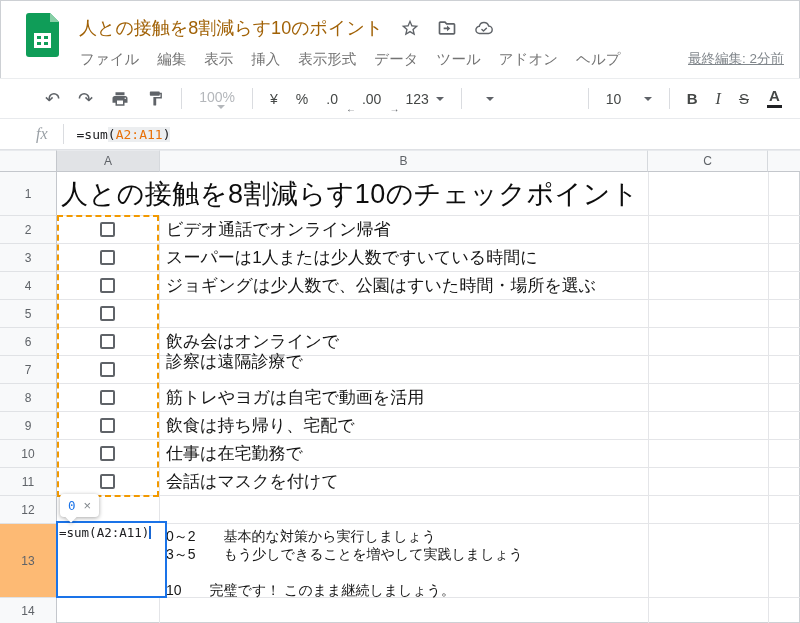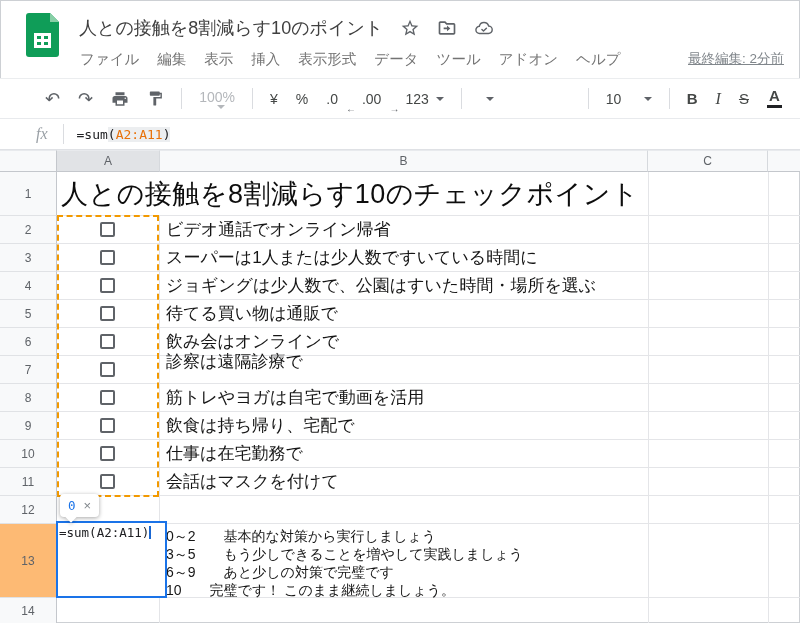--- a/index.html
+++ b/index.html
@@ -3,21 +3,21 @@
 <meta charset="utf-8">
 <style>
   * { margin:0; padding:0; box-sizing:border-box; }
   body { background:#ffffff; font-family:"Liberation Sans","DejaVu Sans",sans-serif; }
   .app { position:relative; width:800px; height:623px; background:#fff; overflow:hidden;
          box-shadow: inset 0 0 0 1px #cdd0d4; }
 
   
   .logo { position:absolute; left:26px; top:13px; width:33px; height:44px; }
   .title-line { position:absolute; left:79px; top:15px; height:26px; display:flex; align-items:center; gap:17px; }
-  .doc-title { font-size:18px; color:#404040; white-space:nowrap; }
+  .doc-title { font-size:18px; color:#a16207; white-space:nowrap; }
   .tb-icon { width:20px; height:20px; display:inline-flex; align-items:center; justify-content:center; color:#5f6368; }
 
   
   .menubar { position:absolute; left:71px; top:46px; height:26px; display:flex; align-items:center; }
   .menu-item { font-size:14.5px; color:#737373; padding:4px 9px; border-radius:3px; cursor:default; }
   .last-edit { position:absolute; left:688px; top:50px; font-size:13.5px; color:#80868b;
                text-decoration:underline; white-space:nowrap; }
 
   
   .toolbar { position:absolute; left:0; top:78px; width:800px; height:40px; background:#fff;
@@ -232,21 +232,20 @@
 
   <div class="cell-title">人との接触を8割減らす10のチェックポイント</div>
 
   <div class="check" style="top:222px;"></div>
   <div class="btext" style="top:216px;">ビデオ通話でオンライン帰省</div>
   <div class="check" style="top:250px;"></div>
   <div class="btext" style="top:244px;">スーパーは1人または少人数ですいている時間に</div>
   <div class="check" style="top:278px;"></div>
   <div class="btext" style="top:272px;">ジョギングは少人数で、公園はすいた時間・場所を選ぶ</div>
   <div class="check" style="top:306px;"></div>
-  <div class="btext" style="top:300px;">待てる買い物は通販で</div>
   <div class="check" style="top:334px;"></div>
   <div class="btext" style="top:328px;">飲み会はオンラインで</div>
   <div class="check" style="top:362px;"></div>
   <div class="btext" style="top:348px;">診察は遠隔診療で</div>
   <div class="check" style="top:390px;"></div>
   <div class="btext" style="top:384px;">筋トレやヨガは自宅で動画を活用</div>
   <div class="check" style="top:418px;"></div>
   <div class="btext" style="top:412px;">飲食は持ち帰り、宅配で</div>
   <div class="check" style="top:446px;"></div>
   <div class="btext" style="top:440px;">仕事は在宅勤務で</div>
@@ -257,16 +256,15 @@
 
   <div class="badge">
     <span class="val">0</span>
     <span class="x">×</span>
   </div>
 
   <div class="editbox"><span>=sum</span><span class="paren">(</span><span class="rangeref">A2:A11</span><span class="paren">)</span><span class="cursor"></span></div>
 
   <div class="score-line" style="top:527px;">0～2　　基本的な対策から実行しましょう</div>
   <div class="score-line" style="top:545px;">3～5　　もう少しできることを増やして実践しましょう</div>
-  <div class="score-line" style="top:563px;">6～9　　あと少しの対策で完璧です</div>
   <div class="score-line" style="top:581px;">10　　完璧です！ このまま継続しましょう。</div>
 
 </div>
 
 </body></html>

